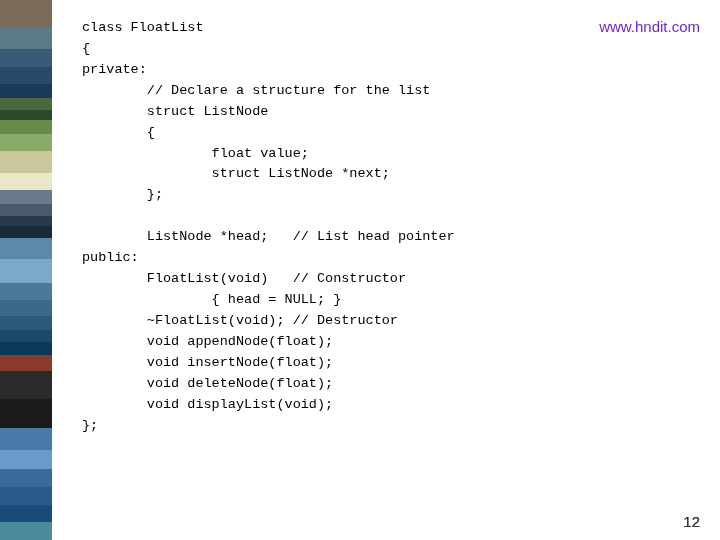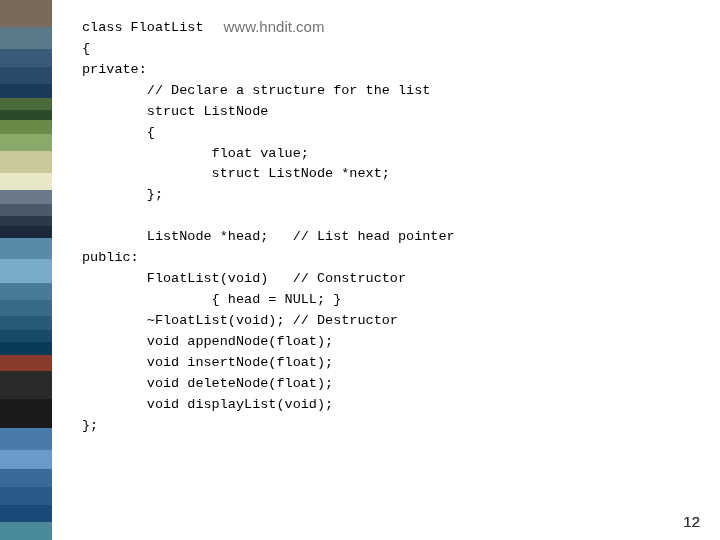--- a/index.html
+++ b/index.html
@@ -83,23 +83,23 @@
     <div class="strip-segment" style="background-color: rgb(26, 26, 26); height: 30px;"></div>
     <div class="strip-segment" style="background-color: rgb(74, 122, 170); height: 22px;"></div>
     <div class="strip-segment" style="background-color: rgb(106, 154, 202); height: 20px;"></div>
     <div class="strip-segment" style="background-color: rgb(58, 106, 154); height: 18px;"></div>
     <div class="strip-segment" style="background-color: rgb(42, 90, 138); height: 18px;"></div>
     <div class="strip-segment" style="background-color: rgb(26, 74, 122); height: 18px;"></div>
     <div class="strip-segment" style="background-color: rgb(74, 138, 154); height: 18px;"></div>
   </div>
 
 <div class="main-content">
-    <div style="display: flex; align-items: flex-start;">
+    <div style="display: flex; justify-content: space-between; align-items: flex-start;">
       <div style="font-family: &quot;Courier New&quot;, Courier, monospace; font-size: 13.5px; line-height: 1.55; color: rgb(0, 0, 0); white-space: pre;">class FloatList</div>
-      <div style="font-family: Arial, sans-serif; font-size: 15px; color: #737373; white-space: nowrap; padding-left: 20px;">www.hndit.com</div>
+      <div style="font-family: Arial, sans-serif; font-size: 15px; color: #6d28d9; white-space: nowrap; padding-left: 20px;">www.hndit.com</div>
     </div>
     <div style="font-family: &quot;Courier New&quot;, Courier, monospace; font-size: 13.5px; line-height: 1.55; color: rgb(0, 0, 0); white-space: pre;">{
 private:
         // Declare a structure for the list
         struct ListNode
         {
                 float value;
                 struct ListNode *next;
         };
 

